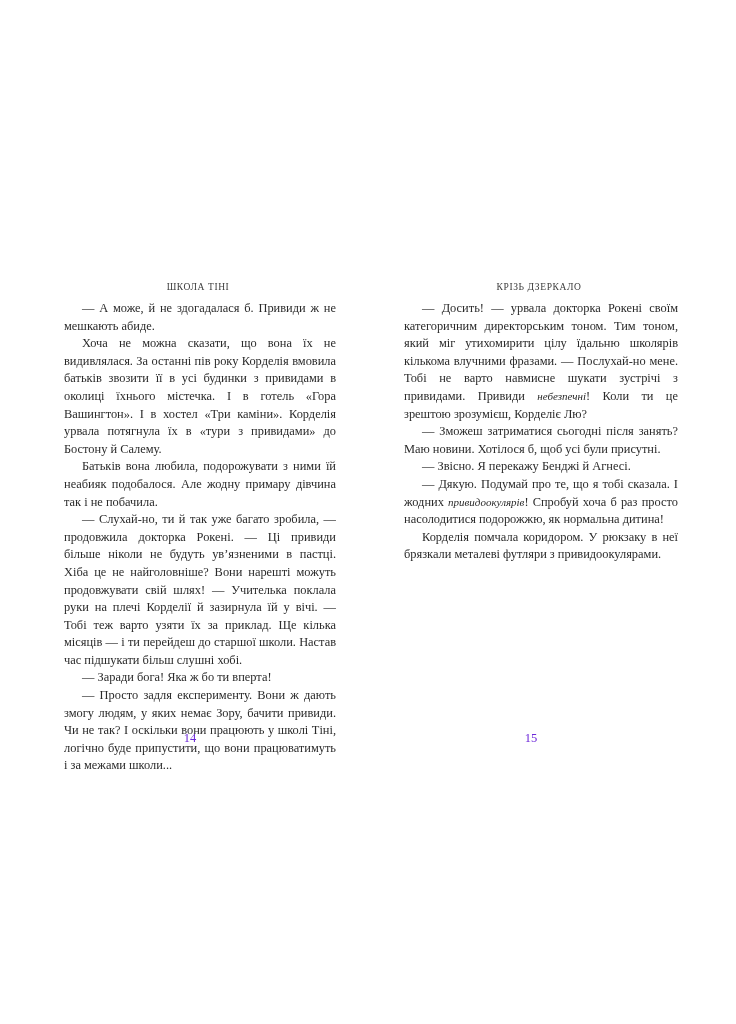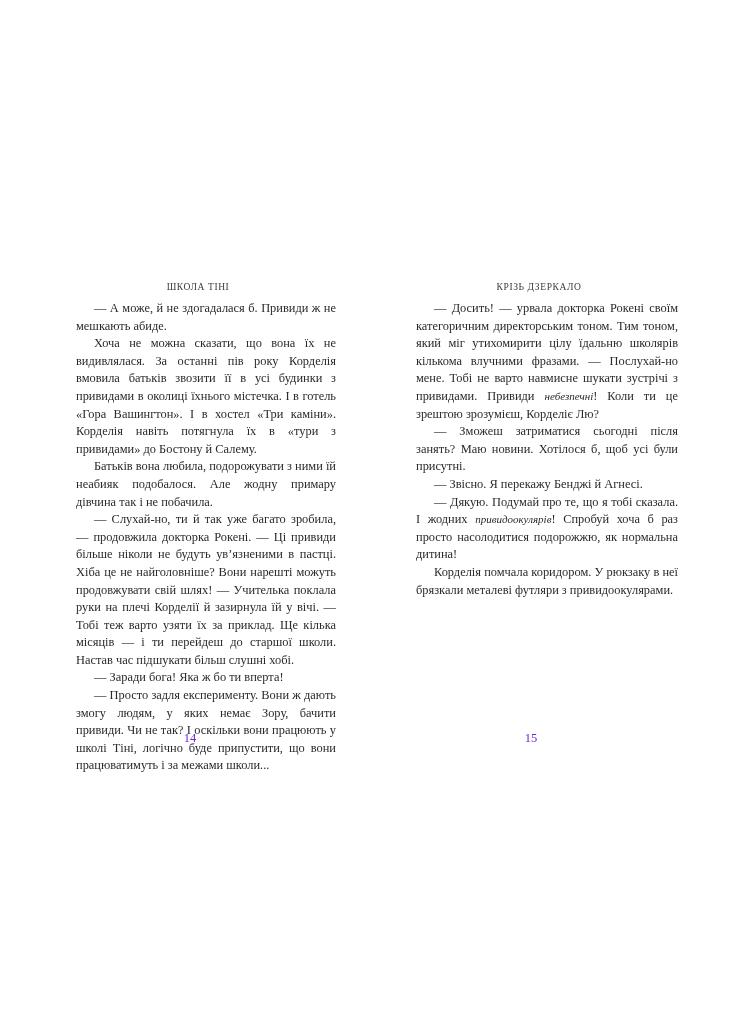--- a/index.html
+++ b/index.html
@@ -9,39 +9,39 @@
   }
   .page { position: absolute; top: 0; height: 1019px; }
   .page-left { left: 60px; width: 276px; }
   .page-right { left: 400px; width: 278px; }
   .running-head {
     position: absolute; top: 282px; left: 0; right: 0; text-align: center;
     font-size: 9.5px; letter-spacing: 0.6px; color: #3a3a3a;
     font-family: "Liberation Serif", serif;
   }
   .body-text {
-    position: absolute; top: 300px; left: 16px; right: 0;
+    position: absolute; top: 300px; left: 4px; right: 0;
     font-family: "Liberation Serif", serif; font-size: 12.4px; line-height: 17.6px;
     text-align: justify; hyphens: manual;
   }
   .body-text p { margin: 0; text-indent: 18px; }
   .body-text em { font-style: italic; font-size: 11px; }
   .folio {
     position: absolute; top: 731px; left: 0; right: 16px; text-align: center;
     font-family: "Liberation Serif", serif; font-size: 12.5px; color: #6d28d9;
   }
 </style>
 </head>
 <body>
 
 <div class="page page-left">
   <div class="running-head">ШКОЛА ТІНІ</div>
   <div class="body-text">
     <p>— А може, й не здогадалася б. Привиди ж не мешкають абиде.</p>
-    <p>Хоча не можна сказати, що вона їх не видивлялася. За останні пів року Корделія вмовила батьків звозити її в усі будинки з привидами в околиці їхнього містечка. І в готель «Гора Вашингтон». І в хостел «Три каміни». Корделія навіть потягнула їх в «тури з привидами» до Бостону й Салему.</p>
+    <p>Хоча не можна сказати, що вона їх не видивлялася. За останні пів року Корделія вмовила батьків звозити її в усі будинки з привидами в околиці їхнього містечка. І в готель «Гора Вашингтон». І в хостел «Три каміни». Корделія урвала потягнула їх в «тури з привидами» до Бостону й Салему.</p>
     <p>Батьків вона любила, подорожувати з ними їй неабияк подобалося. Але жодну примару дівчина так і не побачила.</p>
     <p>— Слухай-но, ти й так уже багато зробила, — продовжила докторка Рокені. — Ці привиди більше ніколи не будуть ув’язненими в пастці. Хіба це не найголовніше? Вони нарешті можуть продовжувати свій шлях! — Учителька поклала руки на плечі Корделії й зазирнула їй у вічі. — Тобі теж варто узяти їх за приклад. Ще кілька місяців — і ти перейдеш до старшої школи. Настав час підшукати більш слушні хобі.</p>
     <p>— Заради бога! Яка ж бо ти вперта!</p>
     <p>— Просто задля експерименту. Вони ж дають змогу людям, у яких немає Зору, бачити привиди. Чи не так? І оскільки вони працюють у школі Тіні, логічно буде припустити, що вони працюватимуть і за межами школи...</p>
   </div>
   <div class="folio">14</div>
 </div>
 
 <div class="page page-right">
   <div class="running-head">КРІЗЬ ДЗЕРКАЛО</div>

